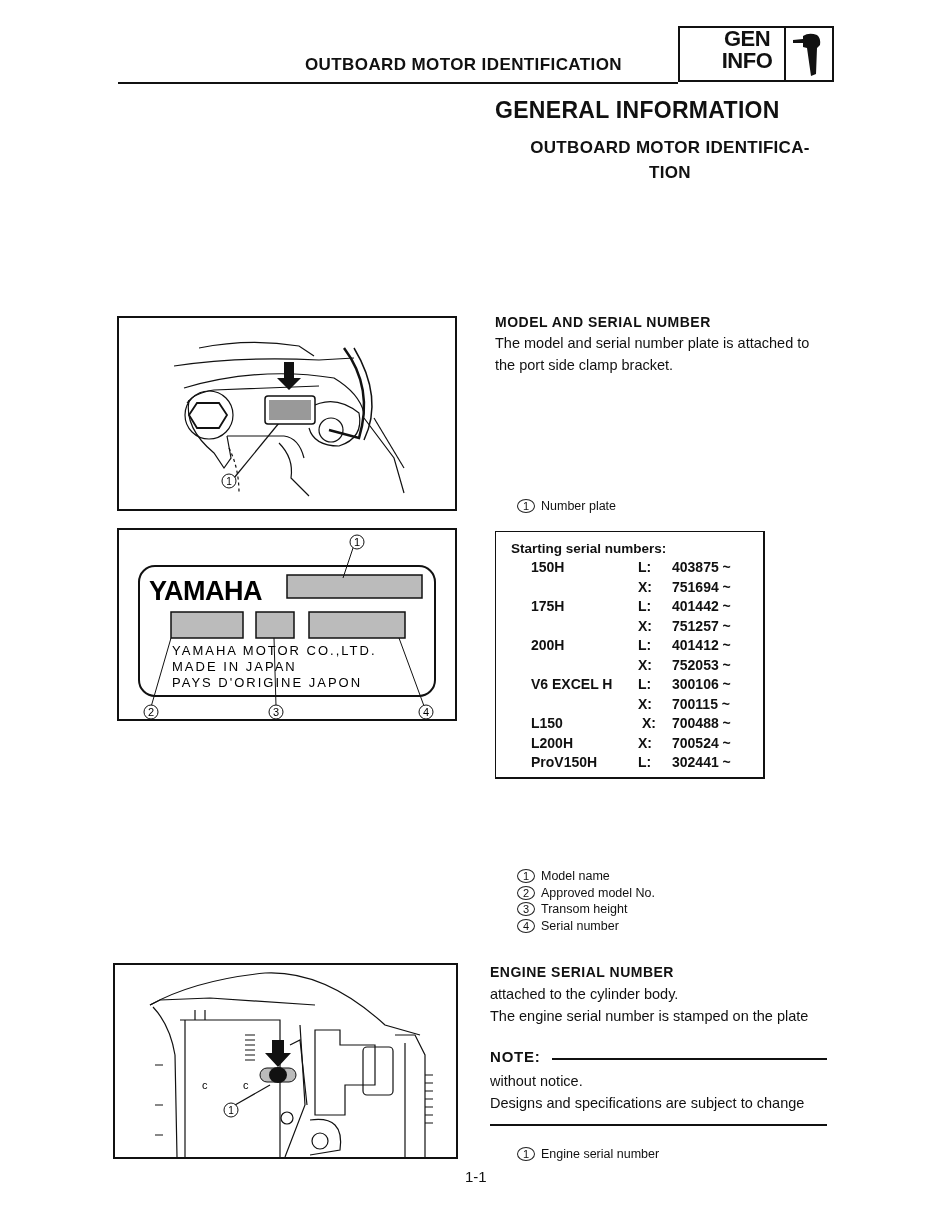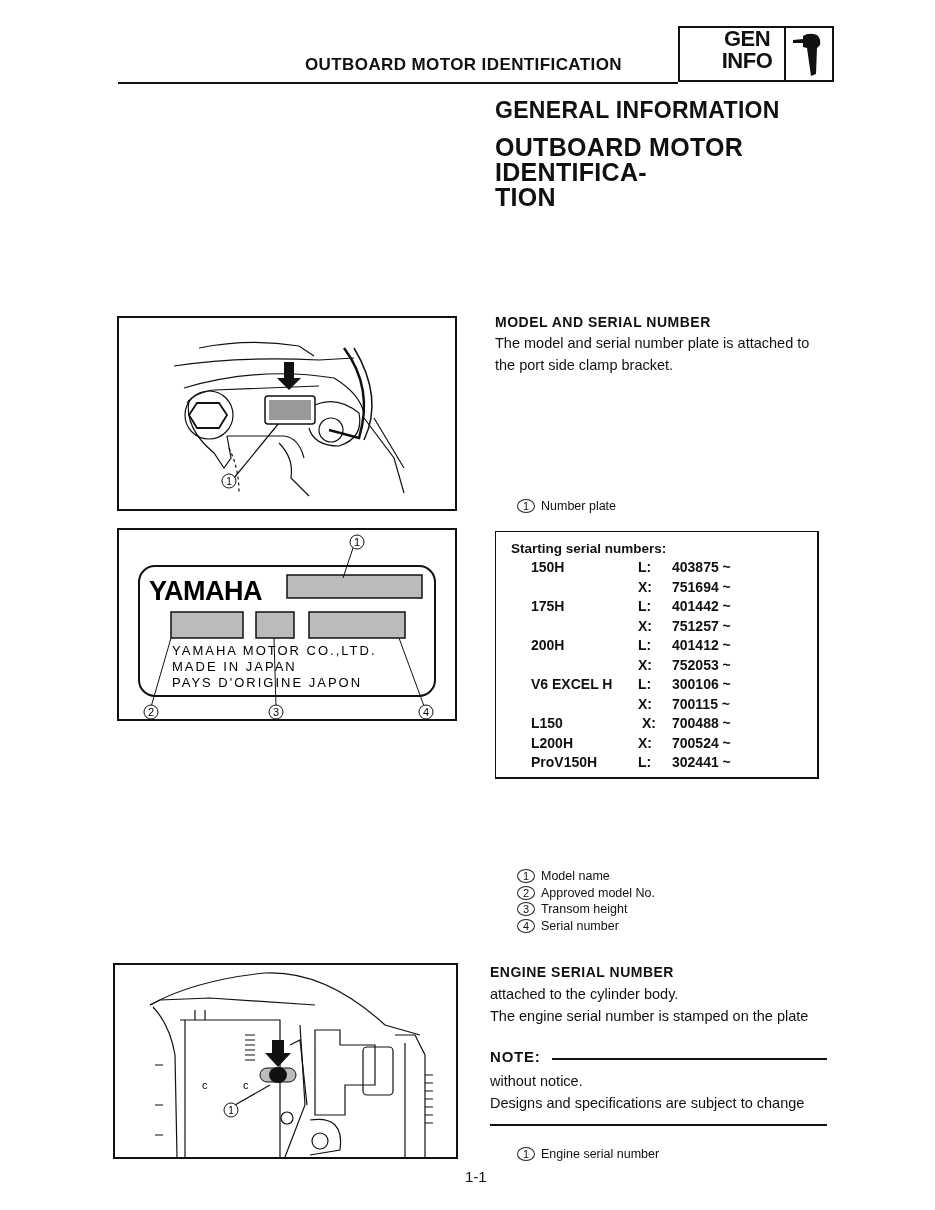--- a/index.html
+++ b/index.html
@@ -10,29 +10,29 @@
 
   
   .header-title { left: 305px; top: 55px; font-size: 17px; font-weight: bold; letter-spacing: 0.4px; }
   .header-rule { left: 118px; top: 82px; width: 560px; height: 2px; background: #111; }
   .gen-box { left: 678px; top: 26px; width: 156px; height: 56px; border: 2px solid #111; display: flex; }
   .gen-box .gen-text { width: 76px; border-right: 2px solid #111; display: flex; flex-direction: column; align-items: center; font-weight: bold; font-size: 22px; line-height: 22px; letter-spacing: -0.5px; margin-left: 30px; }
   .gen-box .gen-icon { flex: 1; display: flex; align-items: center; justify-content: center; }
 
   
   .h-general { left: 495px; top: 97px; font-size: 23px; font-weight: bold; letter-spacing: 0.3px; }
-  .h-outboard { left: 495px; top: 135px; font-size: 25px; font-weight: bold; line-height: 25px; letter-spacing: 0.3px; width: 350px; }
+  .h-outboard { left: 495px; top: 135px; font-size: 17px; font-weight: bold; line-height: 25px; letter-spacing: 0.3px; width: 350px; text-align: center; }
 
   .h-section { font-size: 14px; font-weight: bold; letter-spacing: 0.5px; }
   .body-text { font-size: 14.5px; line-height: 22px; }
   .caption { font-size: 12.5px; line-height: 16.5px; }
   .caption .num { display: inline-block; width: 18px; height: 14px; font-size: 11px; text-align: center; border: 1px solid #222; border-radius: 50%; line-height: 12px; margin-right: 6px; vertical-align: 0px; }
 
   
-  .serial-box { left: 495px; top: 531px; width: 324px; height: 248px; border: 2px solid #111; border-left-width: 1px; border-top-width: 1px; }
+  .serial-box { left: 495px; top: 531px; width: 270px; height: 248px; border: 2px solid #111; border-left-width: 1px; border-top-width: 1px; }
   .serial-box .title { position: absolute; left: 15px; top: 9px; font-size: 13.5px; font-weight: bold; }
   .serial-row { position: absolute; left: 0; height: 19.5px; font-size: 14px; font-weight: bold; width: 100%; }
   .serial-row .model { position: absolute; left: 35px; }
   .serial-row .code { position: absolute; left: 142px; width: 22px; }
   .serial-row .value { position: absolute; left: 176px; }
 
   
   .fig { border: 2px solid #111; background: #fff; overflow: hidden; }
   .fig1 { left: 117px; top: 316px; width: 340px; height: 195px; }
   .fig2 { left: 117px; top: 528px; width: 340px; height: 193px; }

